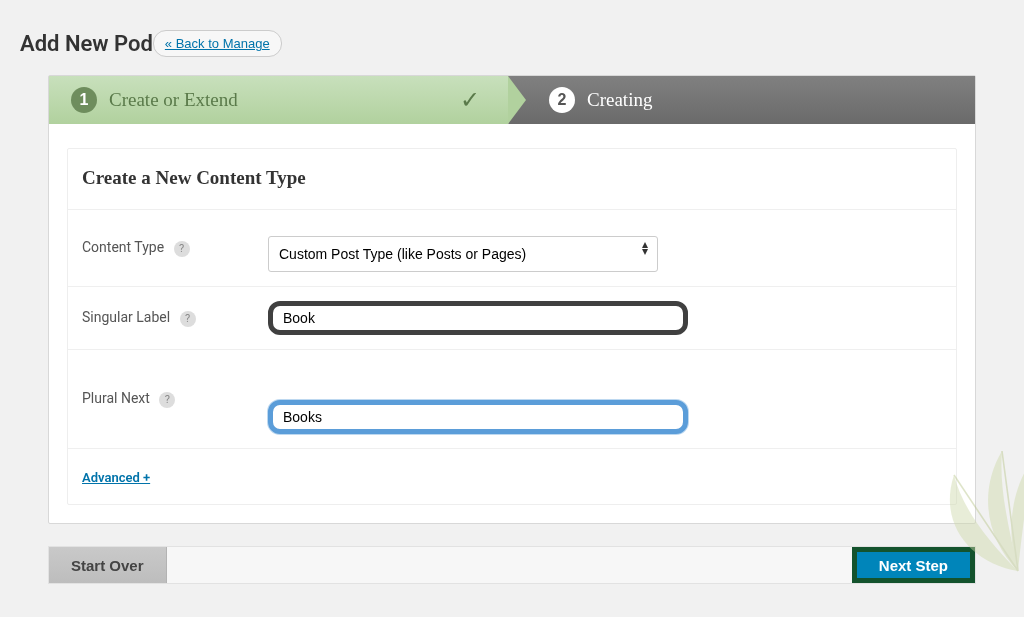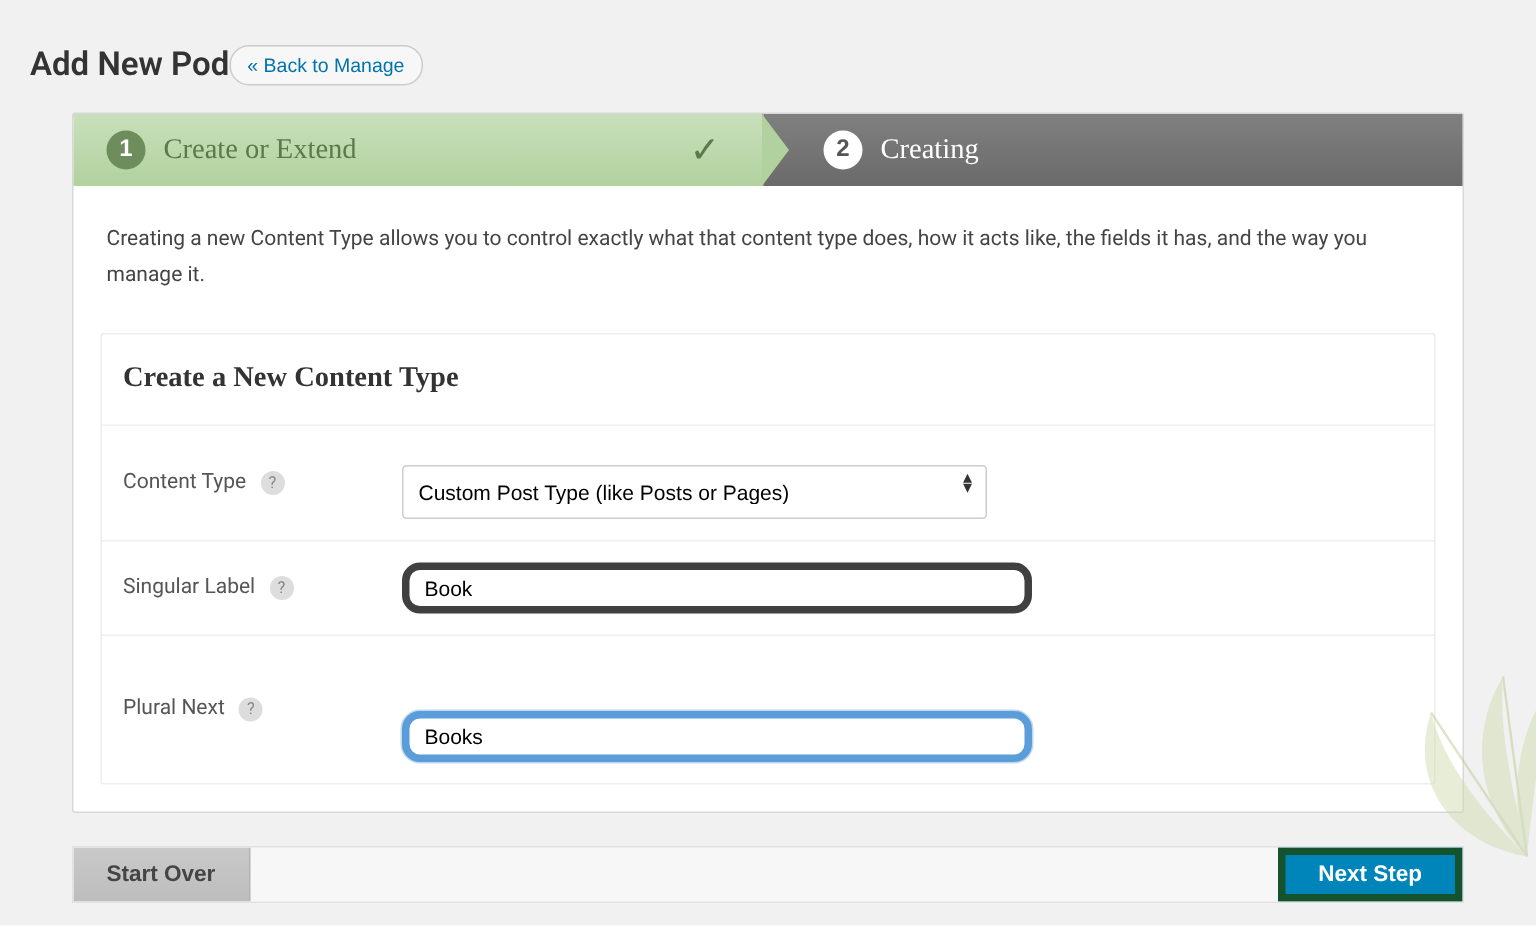--- a/index.html
+++ b/index.html
@@ -24,20 +24,21 @@
       color: #333;
     }
     .back-btn {
       background: #f7f7f7;
       border: 1px solid #ccc;
       border-radius: 13px;
       padding: 5px 11px;
       font-size: 13px;
       color: #0073aa;
       cursor: pointer;
+      text-decoration: underline;
     }
     .wizard {
       margin: 0 48px;
       border: 1px solid #d8d8d8;
       border-radius: 2px;
       background: #fff;
     }
     .steps {
       display: flex;
       height: 48px;
@@ -259,21 +260,20 @@
       <span>Create or Extend</span>
       <span class="check">✓</span>
     </div>
     <div class="step step-2">
       <span class="step-num">2</span>
       <span>Creating</span>
     </div>
   </div>
 
   <div class="wizard-body">
-    <p class="intro">Creating a new Content Type allows you to control exactly what that content type does, how it acts like, the fields it has, and the way you manage it.</p>
 
     <div class="panel">
       <h2 class="panel-title">Create a New Content Type</h2>
 
       <table class="form-table">
         <tbody>
             <tr>
           <th>
             <span>Content Type</span>
             <span class="help">?</span>
@@ -298,20 +298,25 @@
         </tr>
         <tr>
           <th>
             <span>Plural Next</span>
             <span class="help">?</span>
           </th>
           <td>
             <input type="text" class="focused" value="Books" style="">
           </td>
         </tr>
+        <tr class="advanced-row">
+          <td colspan="2">
+            <a class="advanced-link">Advanced +</a>
+          </td>
+        </tr>
       </tbody>
         </table>
     </div>
   </div>
 </div>
 
 <div class="footer">
   <button class="btn-startover">Start Over</button>
   <button class="btn-next">Next Step</button>
 </div>

